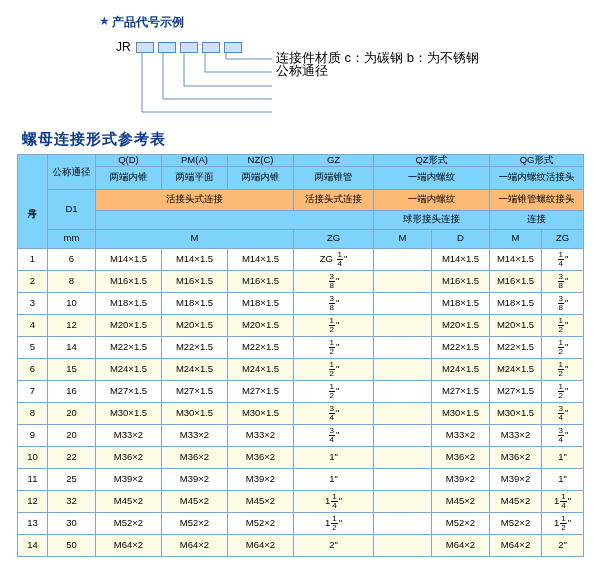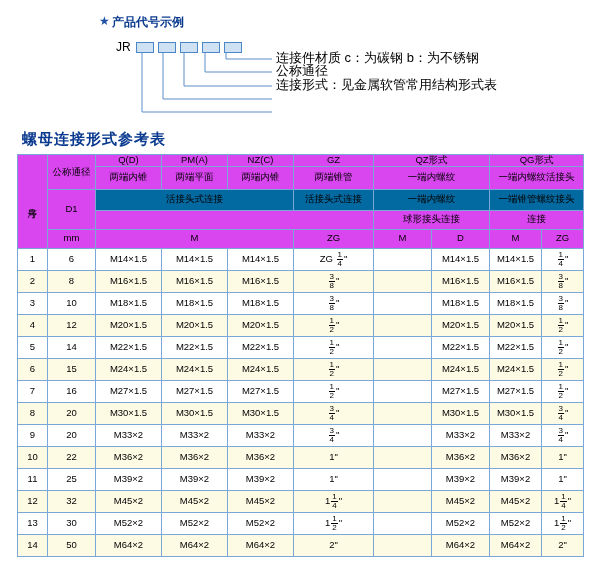--- a/index.html
+++ b/index.html
@@ -102,24 +102,24 @@
     font-size: 9.5px;
   }
   table.spec td, table.spec th {
     border: 1px solid #7ba7d7;
     text-align: center;
     vertical-align: middle;
     padding: 0;
     font-weight: normal;
     line-height: 1.15;
   }
-  .hdr { background: #d946ef; }
+  .hdr { background: #7dd3fc; }
   .row-alt { background: #fdfbe4; }
   .row-plain { background: #ffffff; }
-  .grn { background: #0369a1; }
+  .grn { background: #fdba74; }
   .cellpad { padding: 2px 1px; }
 
   .frac {
     display: inline-block;
     vertical-align: middle;
     text-align: center;
     font-size: 8px;
     line-height: 1.02;
     margin: 0 1px;
   }
@@ -158,21 +158,20 @@
     <path d="M142,52 L142,112 L272,112" stroke="#5b8fc9" fill="none" stroke-width="1"></path>
     <path d="M163,52 L163,99  L272,99" stroke="#5b8fc9" fill="none" stroke-width="1"></path>
     <path d="M184,52 L184,86  L272,86" stroke="#5b8fc9" fill="none" stroke-width="1"></path>
     <path d="M205,52 L205,72  L272,72" stroke="#5b8fc9" fill="none" stroke-width="1"></path>
     <path d="M226,52 L226,59  L272,59" stroke="#5b8fc9" fill="none" stroke-width="1"></path>
   </svg>
 
   <div class="callouts">
     <div>连接件材质  c：为碳钢  b：为不锈钢</div>
     <div>公称通径</div>
-    <div>连接形式：见金属软管常用结构形式表</div>
   </div>
 </div>
 
 <div class="table-title">螺母连接形式参考表</div>
 
 <div class="table-wrap">
   <table class="spec">
     <colgroup>
       <col style="width:30px">
       <col style="width:48px">

